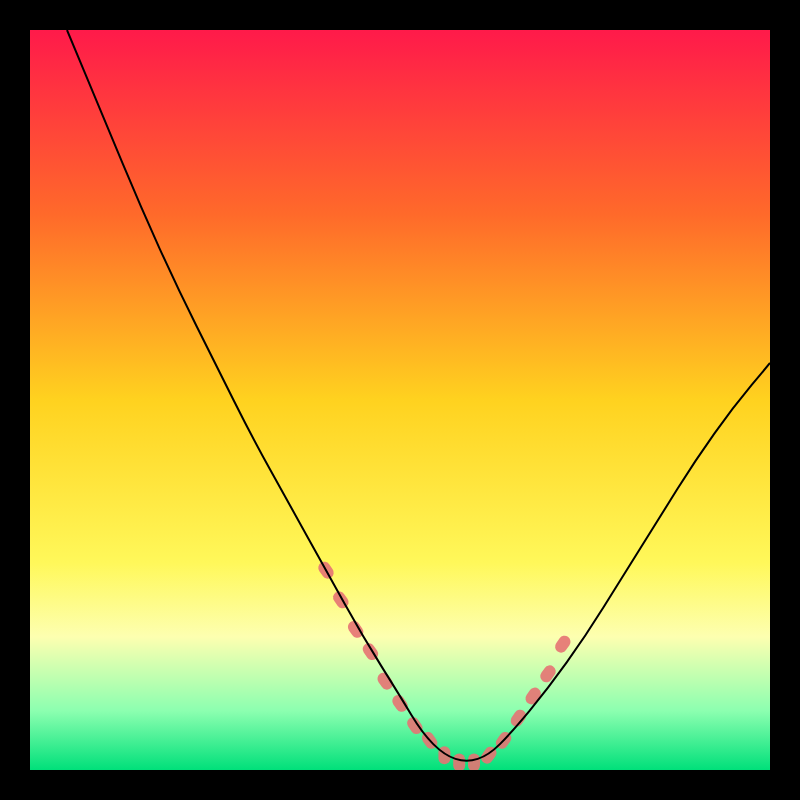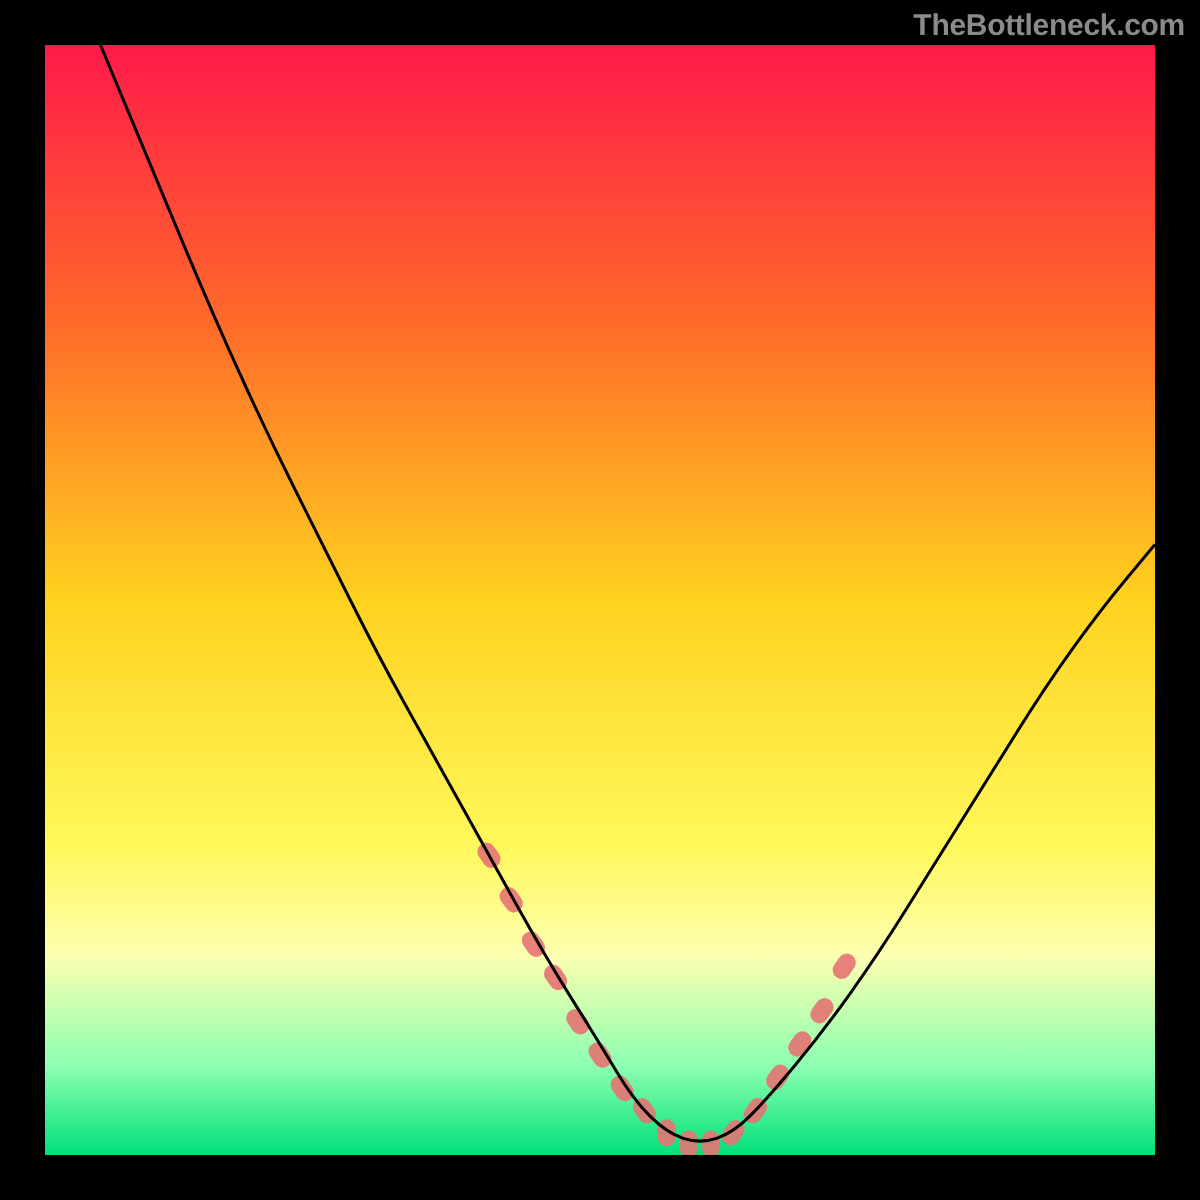--- a/index.html
+++ b/index.html
@@ -42,21 +42,20 @@
     top: 0;
     width: 740px;
     height: 740px;
   }
 </style>
 </head>
 <body>
 
 <div class="container">
 
-  <div class="watermark">TheBottleneck.com</div>
 
   <div class="plot-area">
     <svg class="gradient-bg" viewBox="0 0 740 740" preserveAspectRatio="none">
       <defs>
         <linearGradient id="bgGrad" x1="0" y1="0" x2="0" y2="1">
             <stop offset="0%" stop-color="#ff1a4a"></stop>
             <stop offset="25%" stop-color="#ff6a2a"></stop>
             <stop offset="50%" stop-color="#ffd21f"></stop>
             <stop offset="72%" stop-color="#fff85a"></stop>
             <stop offset="82%" stop-color="#fdffb0"></stop>

